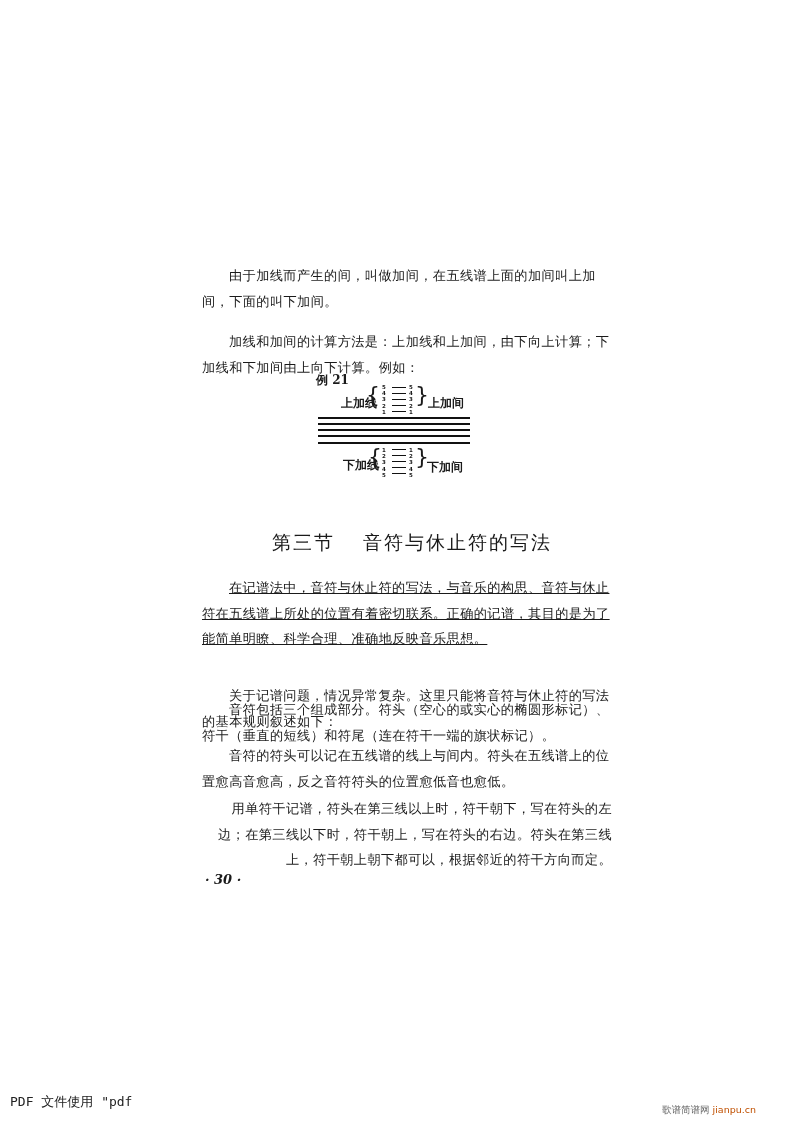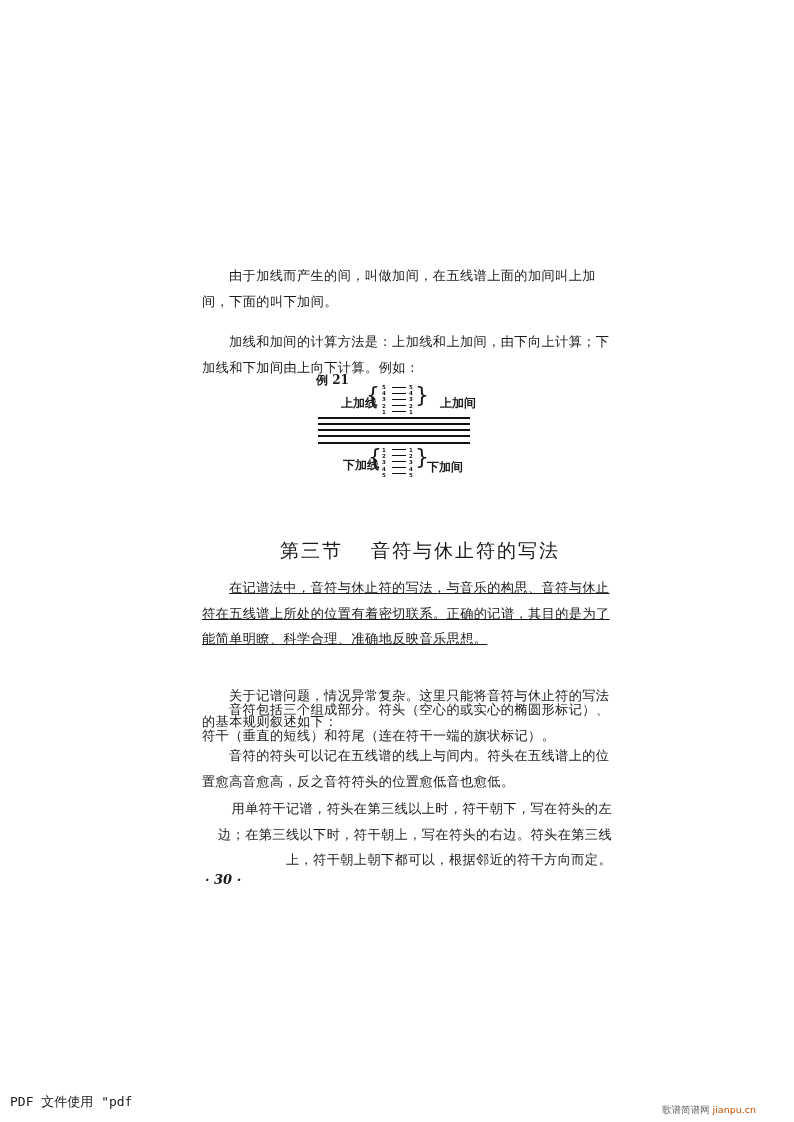--- a/index.html
+++ b/index.html
@@ -2,21 +2,21 @@
 <html><head>
 <meta charset="utf-8">
 <style>
   html, body { margin: 0; padding: 0; background: #ffffff; }
   body { width: 794px; height: 1122px; position: relative; overflow: hidden;
          font-family: "DejaVu Serif", "Liberation Serif", serif; color: #1a1a1a; }
   .para { position: absolute; left: 199px; width: 410px; font-size: 13.2px;
           line-height: 25.5px; letter-spacing: 0.4px; margin: 3px; }
   .para .indent { display: inline-block; width: 27px; }
   .heading { position: absolute; left: 272px; top: 530px; font-size: 19px;
-             letter-spacing: 2px; margin: 8px; font-weight: normal; }
+             letter-spacing: 2px; margin: 0; font-weight: normal; }
   .heading .gap { display: inline-block; width: 28px; }
   .example-label { position: absolute; left: 316px; top: 372px; font-size: 12px; font-weight: bold; }
   .staff-line { position: absolute; left: 318px; width: 152px; height: 1.6px; background: #111; }
   .ledger { position: absolute; width: 14px; height: 1.4px; background: #111; }
   .num-col { position: absolute; font-size: 5.5px; line-height: 6.2px; font-weight: bold;
              font-family: "DejaVu Sans", sans-serif; text-align: center; width: 6px; }
   .brace { position: absolute; font-size: 22px; line-height: 22px; font-family: "DejaVu Sans", sans-serif; }
   .small-label { position: absolute; font-size: 12px; font-weight: bold; }
   .page-num { position: absolute; left: 205px; top: 872px; font-size: 13px; font-style: italic; font-weight: bold; }
   .footer-left { position: absolute; left: 10px; top: 1093px; font-size: 13px;
@@ -45,21 +45,21 @@
   <div class="ledger" style="left:392px; top:393px;"></div>
   <div class="ledger" style="left:392px; top:399px;"></div>
   <div class="ledger" style="left:392px; top:405px;"></div>
   <div class="ledger" style="left:392px; top:411px;"></div>
   <div class="num-col" style="left:408px; top:384px; white-space:pre;">5
 4
 3
 2
 1</div>
   <div class="brace" style="left:415px; top:384px;">}</div>
-  <div class="small-label" style="left:440px; top:395px;">上加间</div>
+  <div class="small-label" style="left:428px; top:395px;">上加间</div>
 
   <div class="staff-line" style="top:417px;"></div>
   <div class="staff-line" style="top:423px;"></div>
   <div class="staff-line" style="top:429px;"></div>
   <div class="staff-line" style="top:435px;"></div>
   <div class="staff-line" style="top:442px;"></div>
 
   <div class="small-label" style="left:343px; top:457px;">下加线</div>
   <div class="brace" style="left:368px; top:446px;">{</div>
   <div class="num-col" style="left:381px; top:447px; white-space:pre;">1

